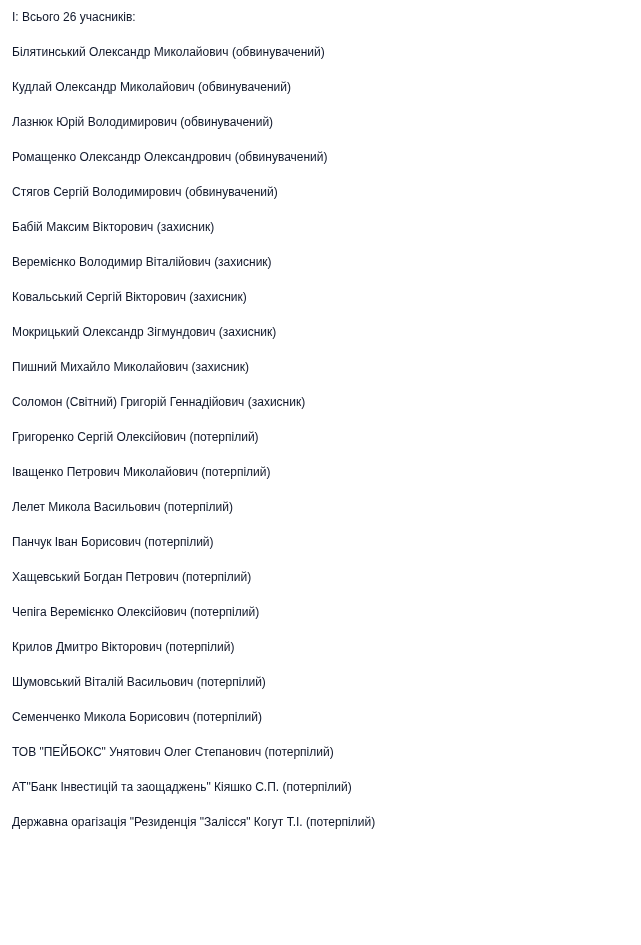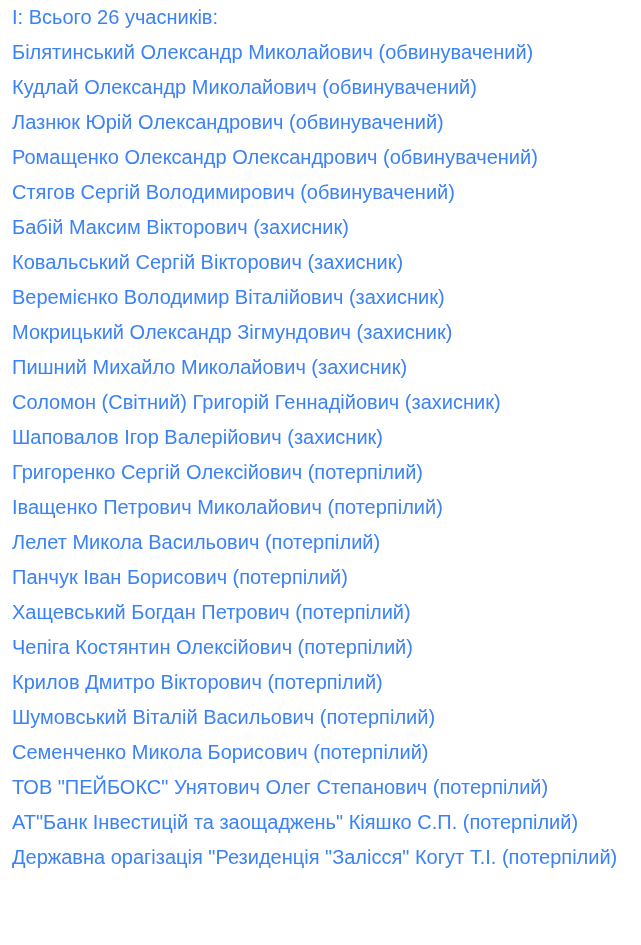--- a/index.html
+++ b/index.html
@@ -13,50 +13,49 @@
   }
   .participants-page {
     box-sizing: border-box;
     width: 641px;
     height: 945px;
     padding: 0 0 0 12px;
   }
   .text-line {
     height: 35px;
     line-height: 35px;
-    font-size: 20px;
-    color: #3b82f6;
+    font-size: 12px;
+    color: #0f172a;
     white-space: nowrap;
     overflow: hidden;
   }
 </style>
 </head>
 <body>
 
 <div class="participants-page">
   <div class="text-line">І: Всього 26 учасників:</div>
   <div id="participants-list">
       <div class="text-line">Білятинський Олександр Миколайович (обвинувачений)</div>
       <div class="text-line">Кудлай Олександр Миколайович (обвинувачений)</div>
-      <div class="text-line">Лазнюк Юрій Олександрович (обвинувачений)</div>
+      <div class="text-line">Лазнюк Юрій Володимирович (обвинувачений)</div>
       <div class="text-line">Ромащенко Олександр Олександрович (обвинувачений)</div>
       <div class="text-line">Стягов Сергій Володимирович (обвинувачений)</div>
       <div class="text-line">Бабій Максим Вікторович (захисник)</div>
+      <div class="text-line">Веремієнко Володимир Віталійович (захисник)</div>
       <div class="text-line">Ковальський Сергій Вікторович (захисник)</div>
-      <div class="text-line">Веремієнко Володимир Віталійович (захисник)</div>
       <div class="text-line">Мокрицький Олександр Зігмундович (захисник)</div>
       <div class="text-line">Пишний Михайло Миколайович (захисник)</div>
       <div class="text-line">Соломон (Світний) Григорій Геннадійович (захисник)</div>
-      <div class="text-line">Шаповалов Ігор Валерійович (захисник)</div>
       <div class="text-line">Григоренко Сергій Олексійович (потерпілий)</div>
       <div class="text-line">Іващенко Петрович Миколайович (потерпілий)</div>
       <div class="text-line">Лелет Микола Васильович (потерпілий)</div>
       <div class="text-line">Панчук Іван Борисович (потерпілий)</div>
       <div class="text-line">Хащевський Богдан Петрович (потерпілий)</div>
-      <div class="text-line">Чепіга Костянтин Олексійович (потерпілий)</div>
+      <div class="text-line">Чепіга Веремієнко Олексійович (потерпілий)</div>
       <div class="text-line">Крилов Дмитро Вікторович (потерпілий)</div>
       <div class="text-line">Шумовський Віталій Васильович (потерпілий)</div>
       <div class="text-line">Семенченко Микола Борисович (потерпілий)</div>
       <div class="text-line">ТОВ "ПЕЙБОКС" Унятович Олег Степанович (потерпілий)</div>
       <div class="text-line">АТ"Банк Інвестицій та заощаджень" Кіяшко С.П. (потерпілий)</div>
       <div class="text-line">Державна орагізація "Резиденція "Залісся" Когут Т.І. (потерпілий)</div>
     </div>
 </div>
 
 </body></html>

